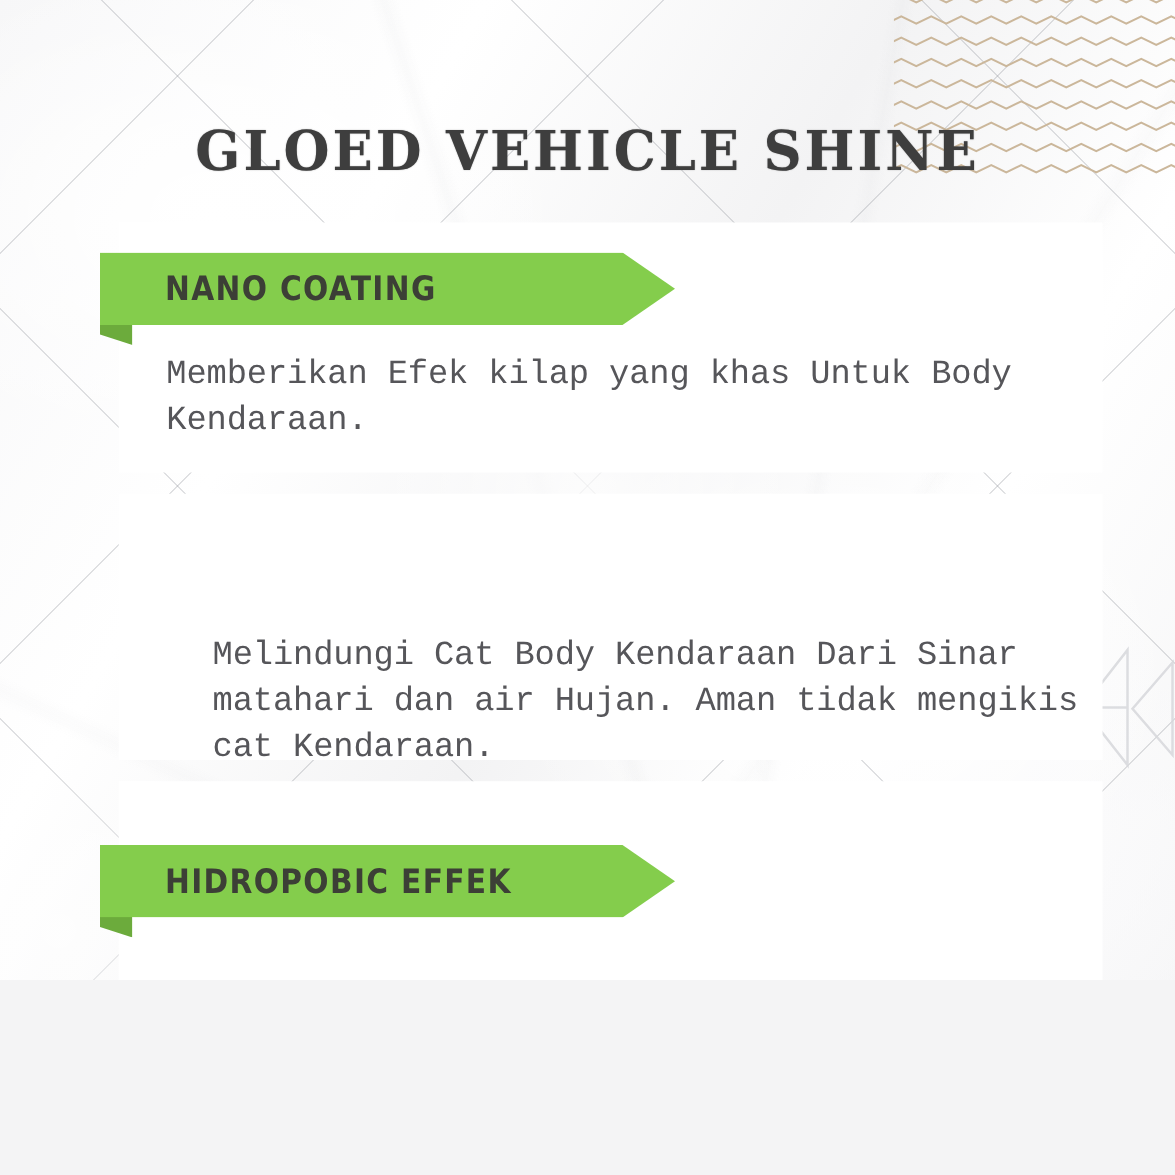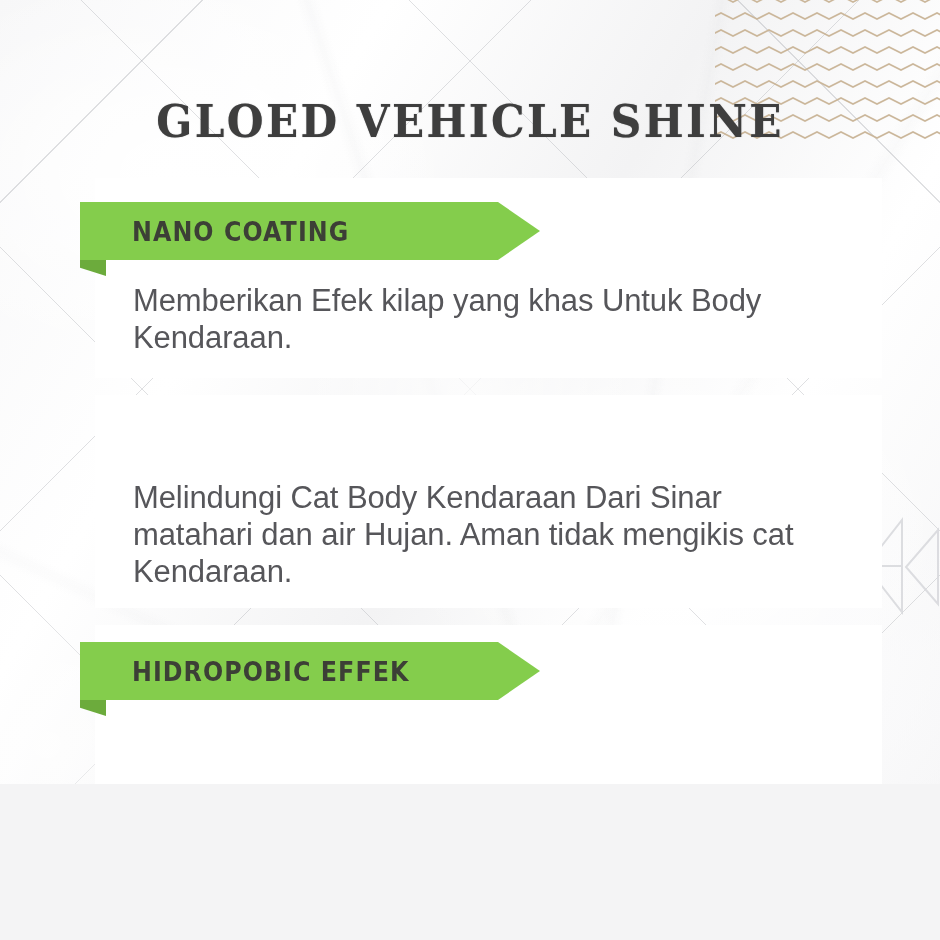--- a/index.html
+++ b/index.html
@@ -83,21 +83,21 @@
   #card-0{top:178px;height:200px;}
   #card-1{top:395px;height:213px;}
   #card-2{top:625px;height:200px;}
 
   
   .banner-wrap{
     position:absolute;left:80px;width:460px;height:58px;
   }
   #banner-0{top:202px;text-align:right;}
   #banner-1{top:427px;}
-  #banner-2{top:642px;}
+  #banner-2{top:676px;}
 
   .banner-tail{
     position:absolute;left:0;top:52px;width:26px;height:22px;
     background:#6cab3c;
     clip-path:polygon(0 0, 100% 0, 100% 100%, 0 62%);
   }
   .banner-body{
     position:absolute;left:0;top:0;width:460px;height:58px;
     background:#84cd4c;
     clip-path:polygon(0 0, 418px 0, 460px 29px, 418px 100%, 0 100%);
@@ -111,28 +111,28 @@
     color:#3c3f36;
     margin-left:52px;
     transform:scaleX(.88);
     transform-origin:left center;
     white-space:nowrap;
   }
 
   
   .card-text{
     position:absolute;left:133px;width:710px;
-    font-family:Liberation Sans, sans-serif;
-    font-size:31px;
+    font-family:Liberation Mono, monospace;
+    font-size:27px;
     line-height:37px;
     color:#56565a;
     letter-spacing:-.1px;
   }
   #text-0{top:282px;}
-  #text-1{top:479px;}
+  #text-1{top:507px;margin-left:37px;}
   #text-2{top:732px;}
 </style>
 </head>
 <body>
 
 <div id="page">
 
   <div class="bg-paper"></div>
   <div class="bg-crumple"></div>
   <div class="bg-argyle"></div>

